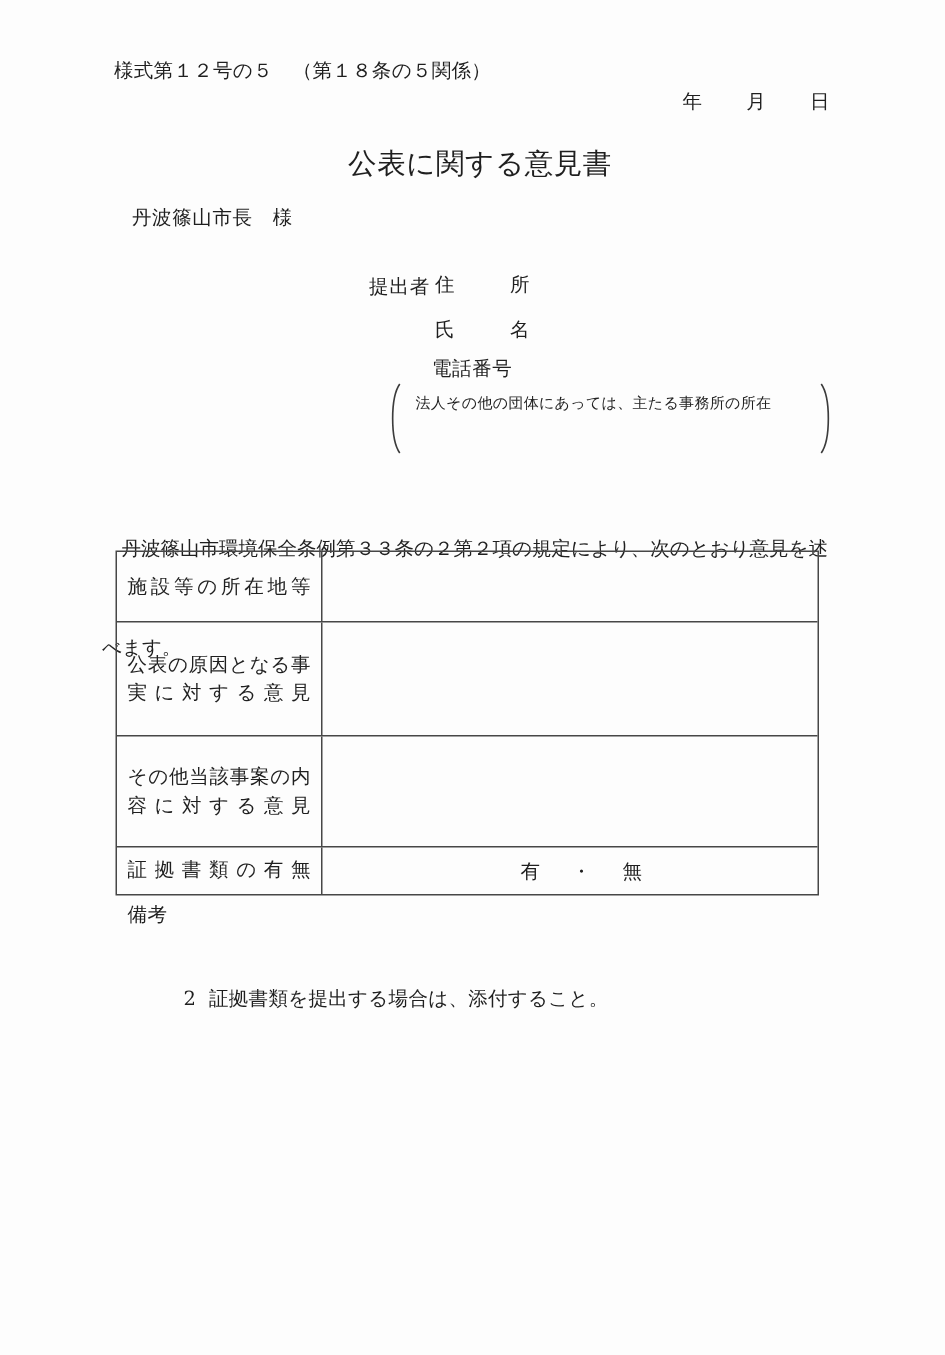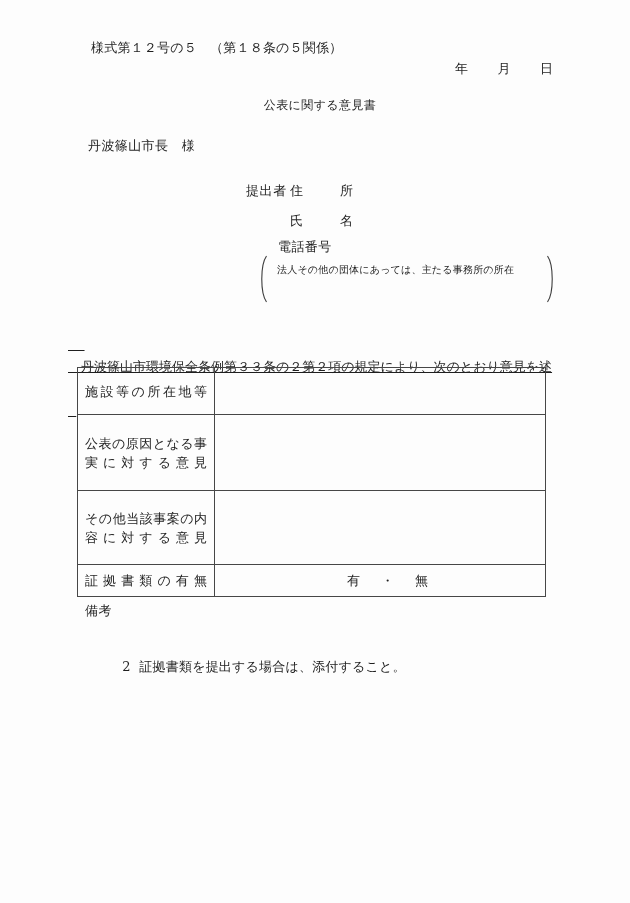--- a/index.html
+++ b/index.html
@@ -11,37 +11,37 @@
     background:#fdfdfd;
     font-family:"DejaVu Serif","Liberation Serif",serif;
     color:#1f1f1f;
     font-size:13px;
     overflow:hidden;
   }
   .abs{position:absolute;line-height:1.15;white-space:pre;}
   .jchars{display:flex;justify-content:space-between;}
   .jchars span{display:block;}
 
-  .form-number{left:76px;top:41px;letter-spacing:0.2px;margin-left:15px;}
+  .form-number{left:76px;top:41px;letter-spacing:0.2px;}
   .date-line{left:455px;top:62px;width:98px;display:flex;justify-content:space-between;}
-  .doc-title{left:0;right:0;top:99px;text-align:center;padding-left:10px;font-size:12px;letter-spacing:0.4px;}
+  .doc-title{left:0;right:0;top:99px;text-align:center;padding-left:10px;font-size:19px;letter-spacing:0.4px;}
   .addressee{left:88px;top:139px;letter-spacing:0.4px;}
 
   .submitter-label{left:246px;top:184px;letter-spacing:0.6px;font-family:Liberation Serif, serif;}
   .addr-label{left:290px;top:184px;width:63px;}
   .name-label{left:290px;top:214px;width:63px;}
-  .phone-label{left:278px;top:240px;letter-spacing:0.4px;}
+  .phone-label{left:288px;top:240px;letter-spacing:0.4px;}
 
   .paren{position:absolute;width:10px;height:48px;}
   .paren-left{left:258px;top:255px;}
   .paren-right{left:546px;top:255px;}
   .corp-note{left:277px;top:264px;font-size:10px;letter-spacing:0.2px;}
   .corp-note2{left:277px;top:283px;font-size:11.5px;letter-spacing:0.2px;}
 
-  .body-par{left:68px;top:312px;width:500px;line-height:22px;text-decoration:underline;}
+  .body-par{left:68px;top:312px;width:500px;line-height:22px;}
 
   .opinion-table{
     position:absolute;left:77px;top:367px;width:469px;height:230px;
     border:1px solid #474747;box-sizing:border-box;
     display:flex;flex-direction:column;
   }
   .t-row{display:flex;box-sizing:border-box;}
   .t-row + .t-row{border-top:1px solid #474747;}
   .t-row-1{height:46px;}
   .t-row-2{height:76px;}
@@ -87,20 +87,21 @@
   <svg class="paren paren-left" viewBox="0 0 10 48">
     <path d="M8.5 1 C 2.2 10, 2.2 38, 8.5 47" stroke="#3c3c3c" stroke-width="1.1" fill="none"></path>
   </svg>
   <svg class="paren paren-right" viewBox="0 0 10 48">
     <path d="M1.5 1 C 7.8 10, 7.8 38, 1.5 47" stroke="#3c3c3c" stroke-width="1.1" fill="none"></path>
   </svg>
   <div class="abs corp-note">法人その他の団体にあっては、主たる事務所の所在</div>
 
   <div class="abs body-par">
     <div>　丹波篠山市環境保全条例第３３条の２第２項の規定により、次のとおり意見を述</div>
+    <div>べます。</div>
   </div>
 
   <div class="opinion-table">
 
     <div class="t-row t-row-1">
       <div class="t-label">
         <div class="jchars">
             <span>施</span>
             <span>設</span>
             <span>等</span>

